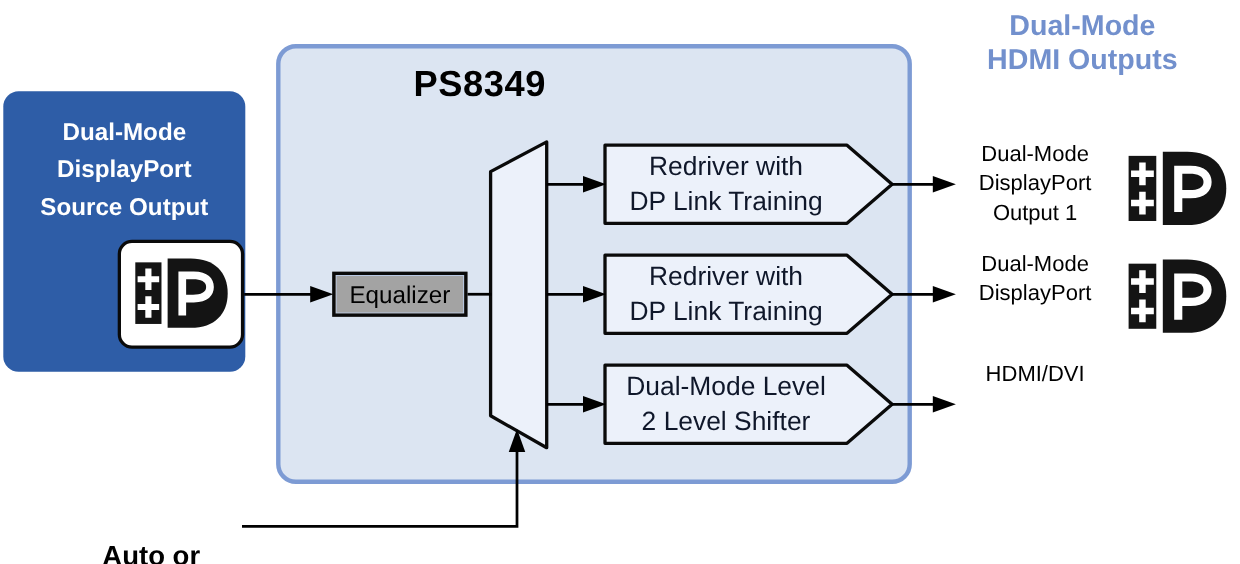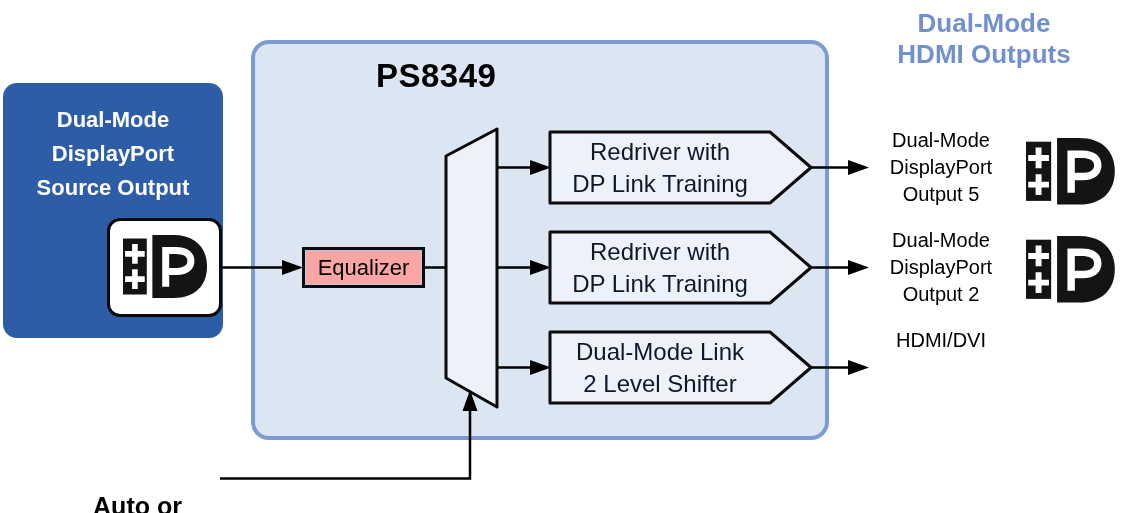--- a/index.html
+++ b/index.html
@@ -29,21 +29,21 @@
     color:#ffffff; font-weight:bold; font-size:22px; line-height:34px;
   }
   .source-logo-frame {
     left:107px; top:218px; width:115px; height:99px; box-sizing:border-box;
     background:#ffffff; border:3px solid #0A0A0A; border-radius:13px;
   }
 
   
   .equalizer {
     left:302px; top:247px; width:123px; height:41px; box-sizing:border-box;
-    background:#fca5a5; border:3px solid #0A0A0A;
+    background:#a3a3a3; border:3px solid #0A0A0A;
     box-shadow: inset 0 0 0 1px #B9C9E4;
     display:flex; align-items:center; justify-content:center;
     font-size:22px; color:#000000;
   }
 
   
   .blk-text {
     left:552px; width:216px; text-align:center; z-index:3;
     font-size:24px; line-height:32px; color:#0f172a;
   }
@@ -151,38 +151,37 @@
 
   <div class="abs blk-text blk1">
     <div>Redriver with</div>
     <div>DP Link Training</div>
   </div>
   <div class="abs blk-text blk2">
     <div>Redriver with</div>
     <div>DP Link Training</div>
   </div>
   <div class="abs blk-text blk3">
-    <div>Dual-Mode Link</div>
+    <div>Dual-Mode Level</div>
     <div>2 Level Shifter</div>
   </div>
 
   <div class="abs out-heading">
     <div>Dual-Mode</div>
     <div>HDMI Outputs</div>
   </div>
 
   <div class="abs out-label out1">
     <div>Dual-Mode</div>
     <div>DisplayPort</div>
-    <div>Output 5</div>
+    <div>Output 1</div>
   </div>
   <div class="abs out-label out2">
     <div>Dual-Mode</div>
     <div>DisplayPort</div>
-    <div>Output 2</div>
   </div>
   <div class="abs out-label out3">
     <div>HDMI/DVI</div>
   </div>
 
   <div class="abs select-label">
     <div>Auto or</div>
     <div>Pin Select</div>
   </div>
 

